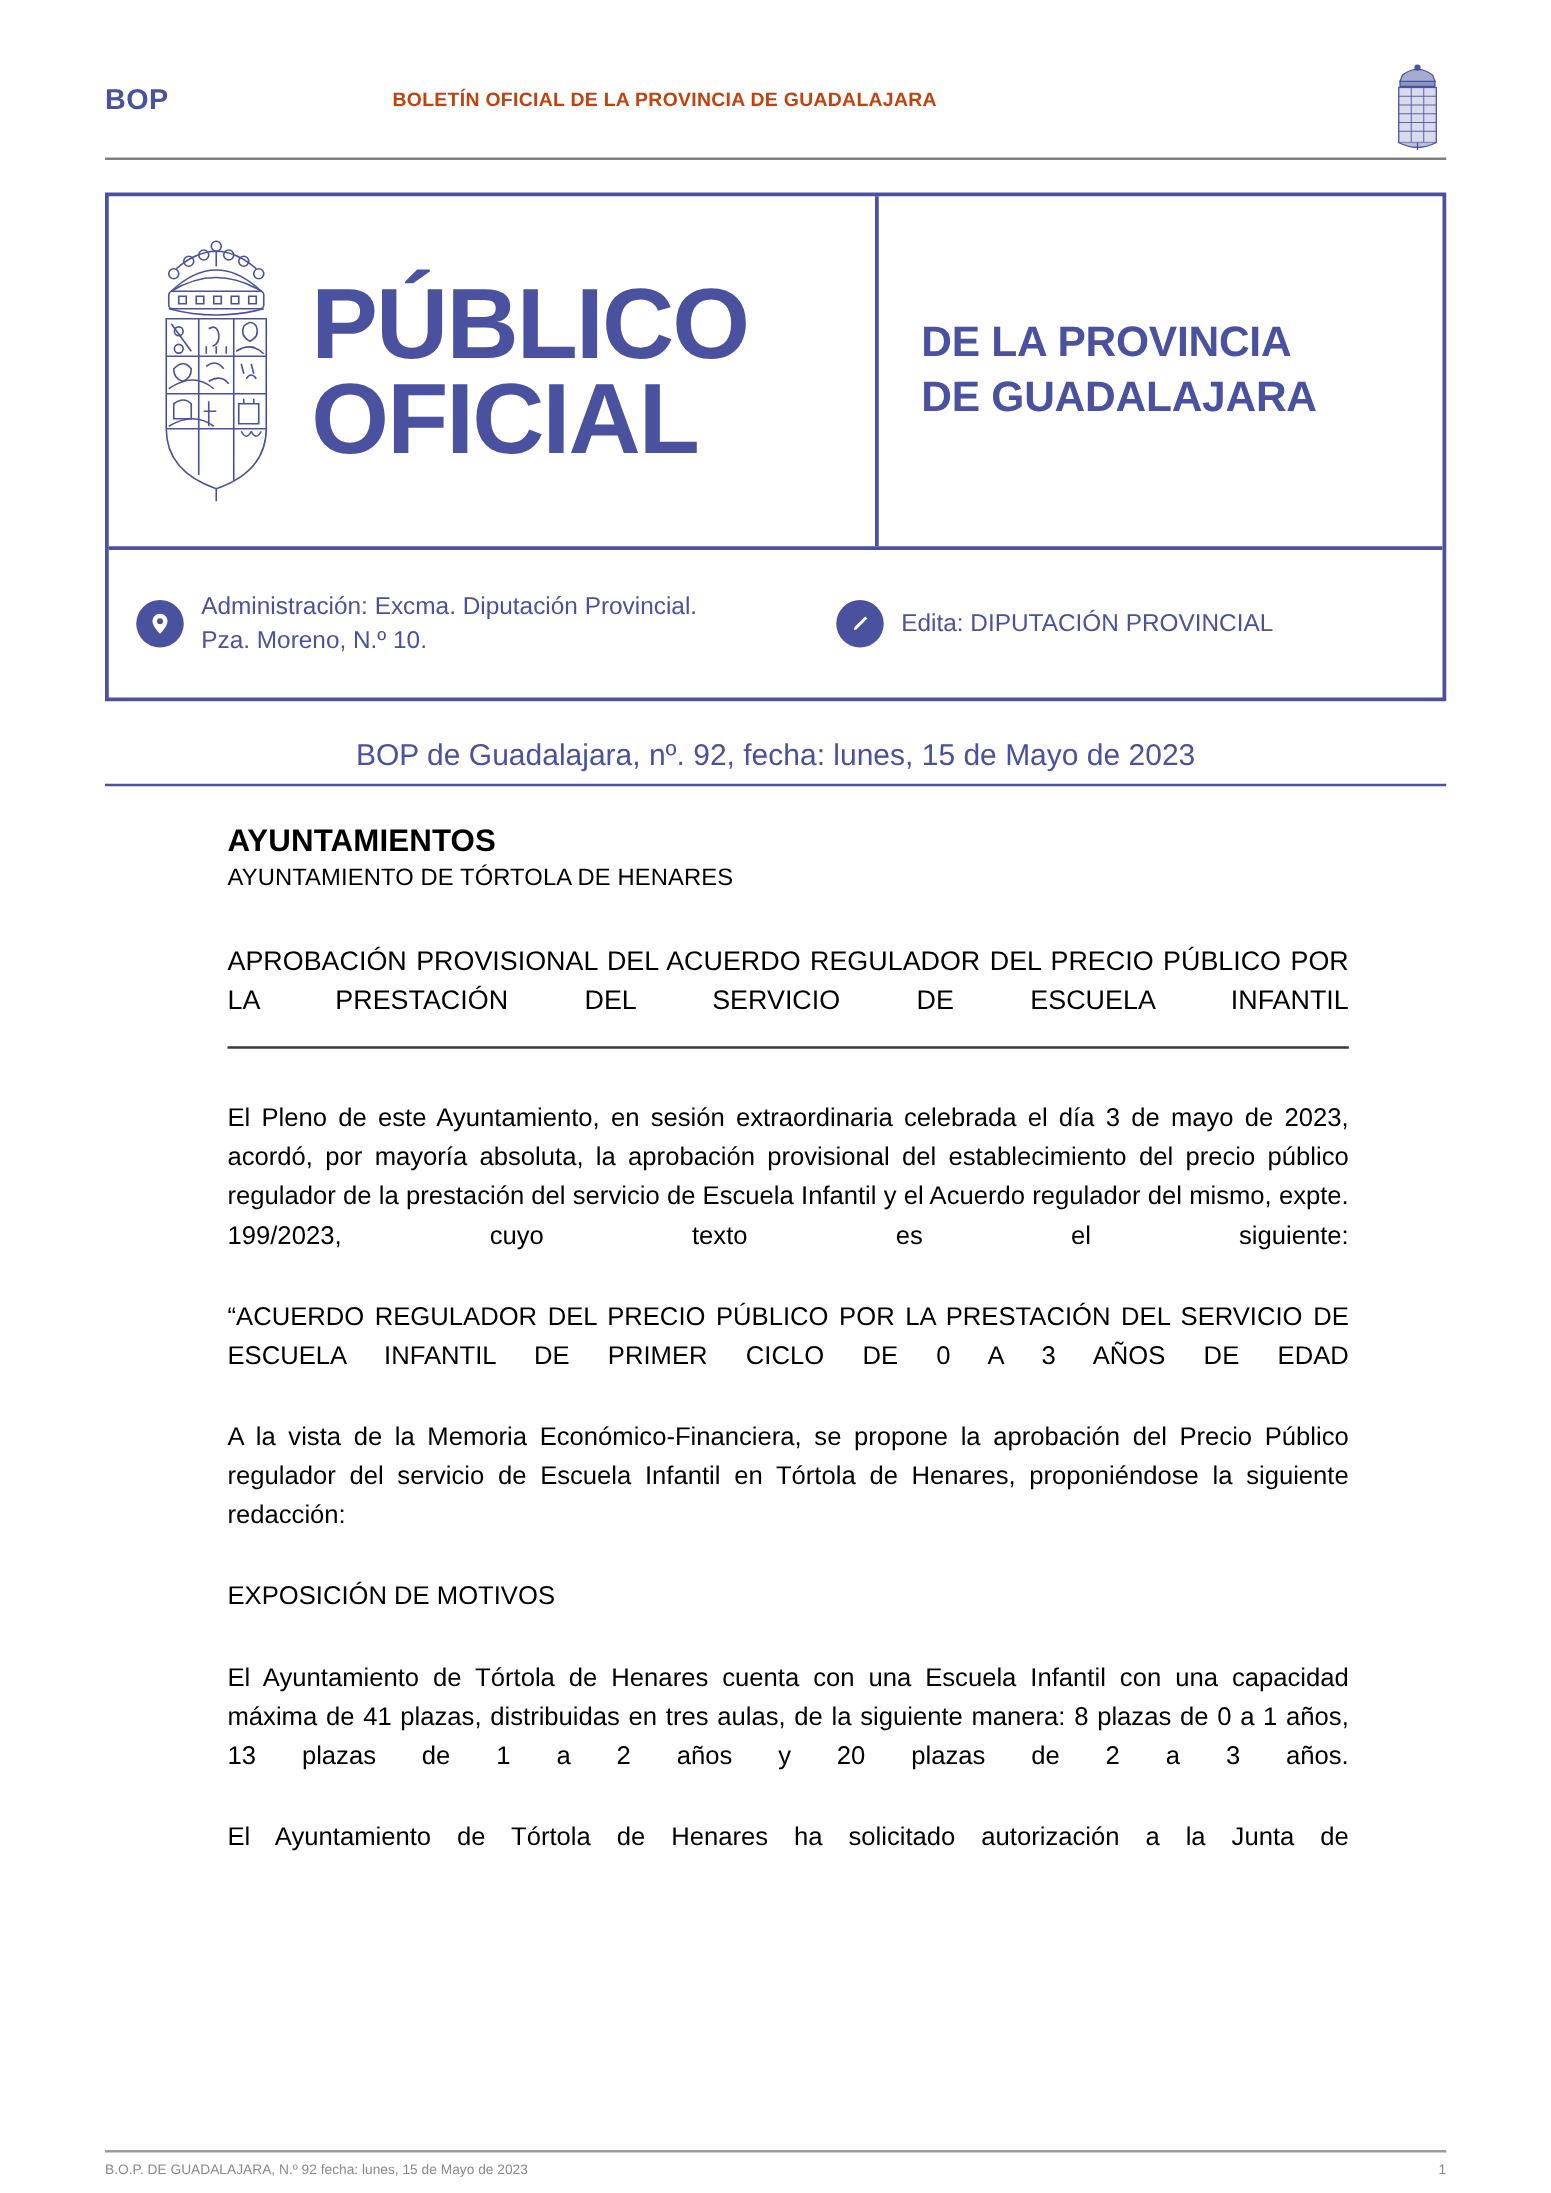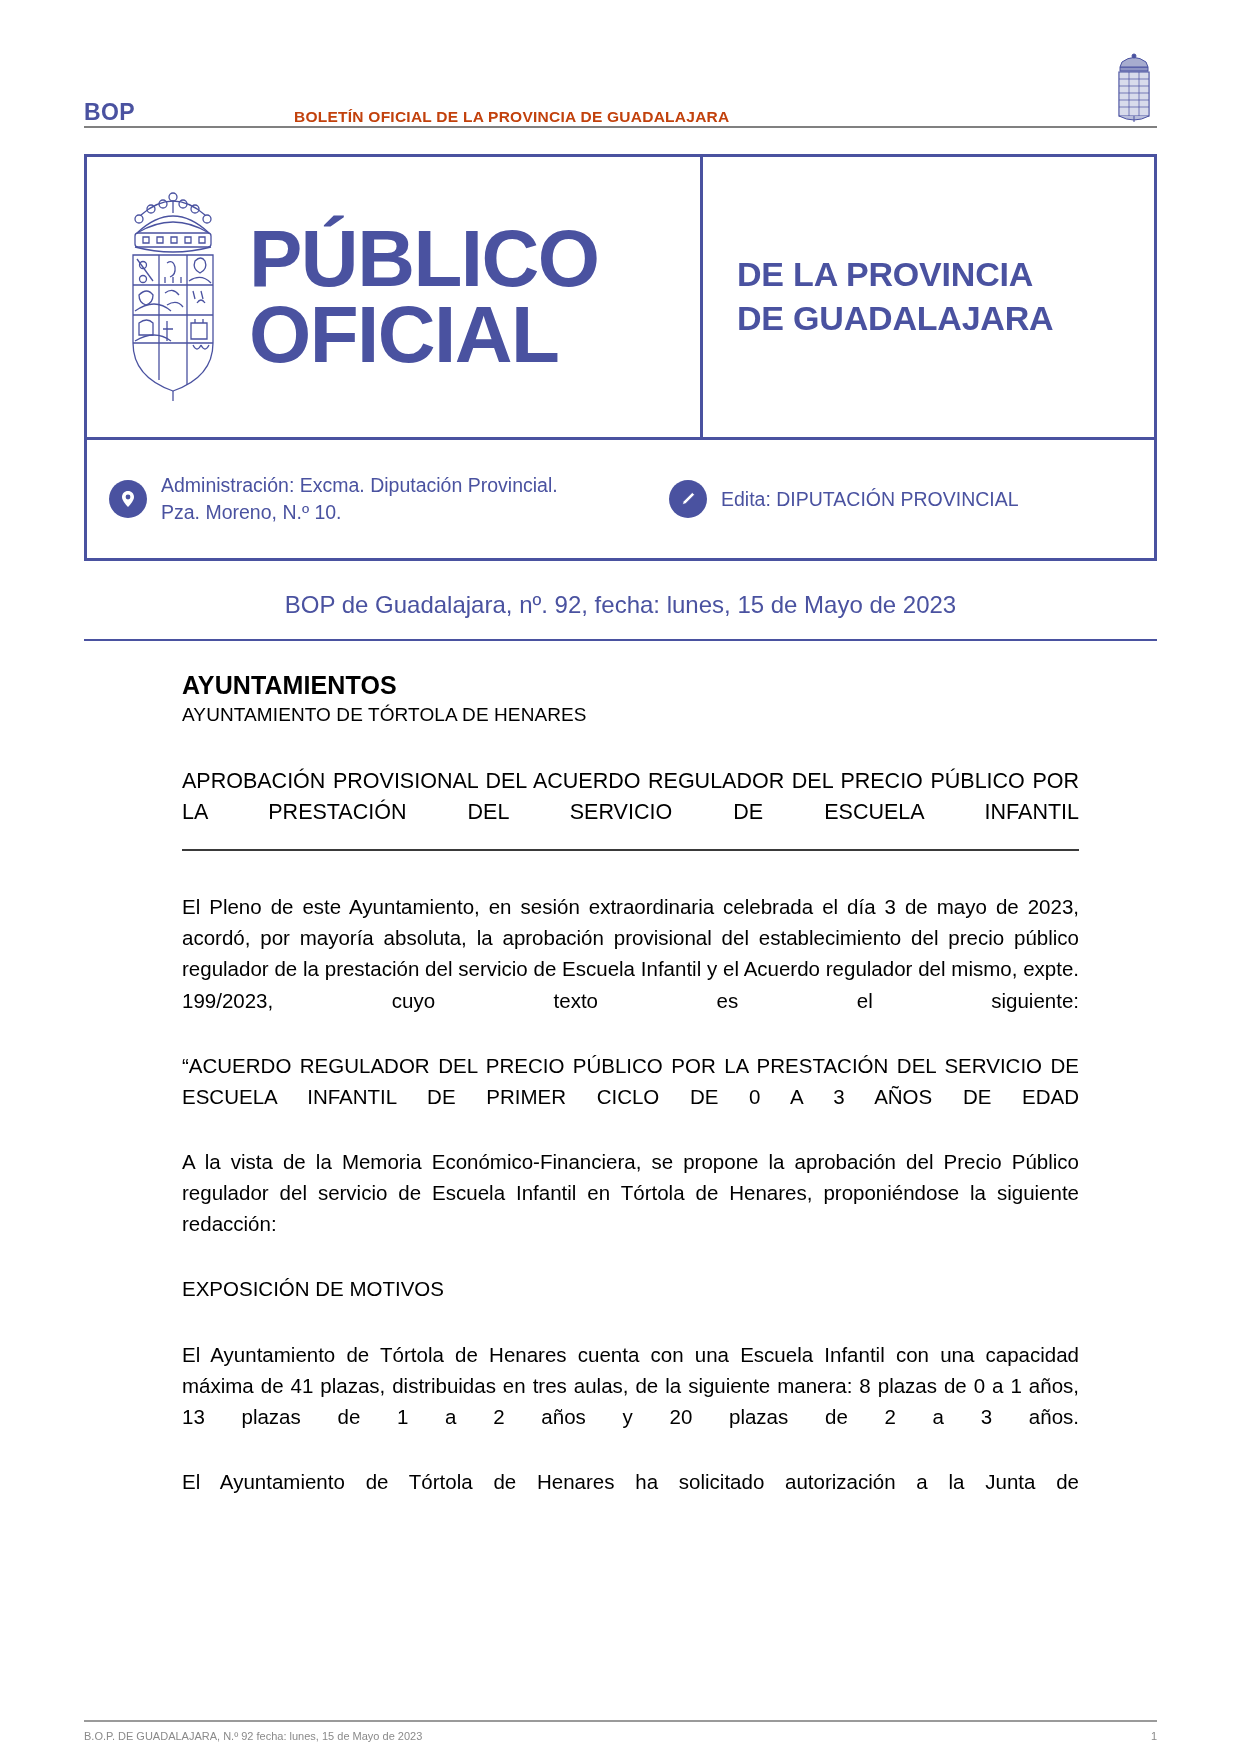--- a/index.html
+++ b/index.html
@@ -23,21 +23,22 @@
     padding: 0;
     position: relative;
   }
 
   
   .runhead {
     position: relative;
     height: 78px;
     margin: 48px 84px 0 84px;
     display: flex;
-    align-items: flex-end;
+    align-items: flex-start;
+    gap: 20px;
   }
   .runhead-bop {
     font-weight: bold;
     font-size: 23px;
     letter-spacing: .4px;
     color: #4a52a0;
     width: 210px;
     padding-top: 18px;
   }
   .runhead-title {
@@ -142,21 +143,21 @@
     font-size: 19.5px;
     line-height: 1.38;
   }
 
   
   .dateline {
     margin: 30px 84px 0 84px;
     text-align: center;
     color: #4a52a0;
     font-size: 24px;
-    padding-bottom: 20px;
+    padding-bottom: 8px;
   }
   .dateline-rule {
     margin: 0 84px;
     border-top: 2px solid #4a52a0;
     height: 0;
   }
 
   
   .content {
     margin: 0 162px 0 182px;

